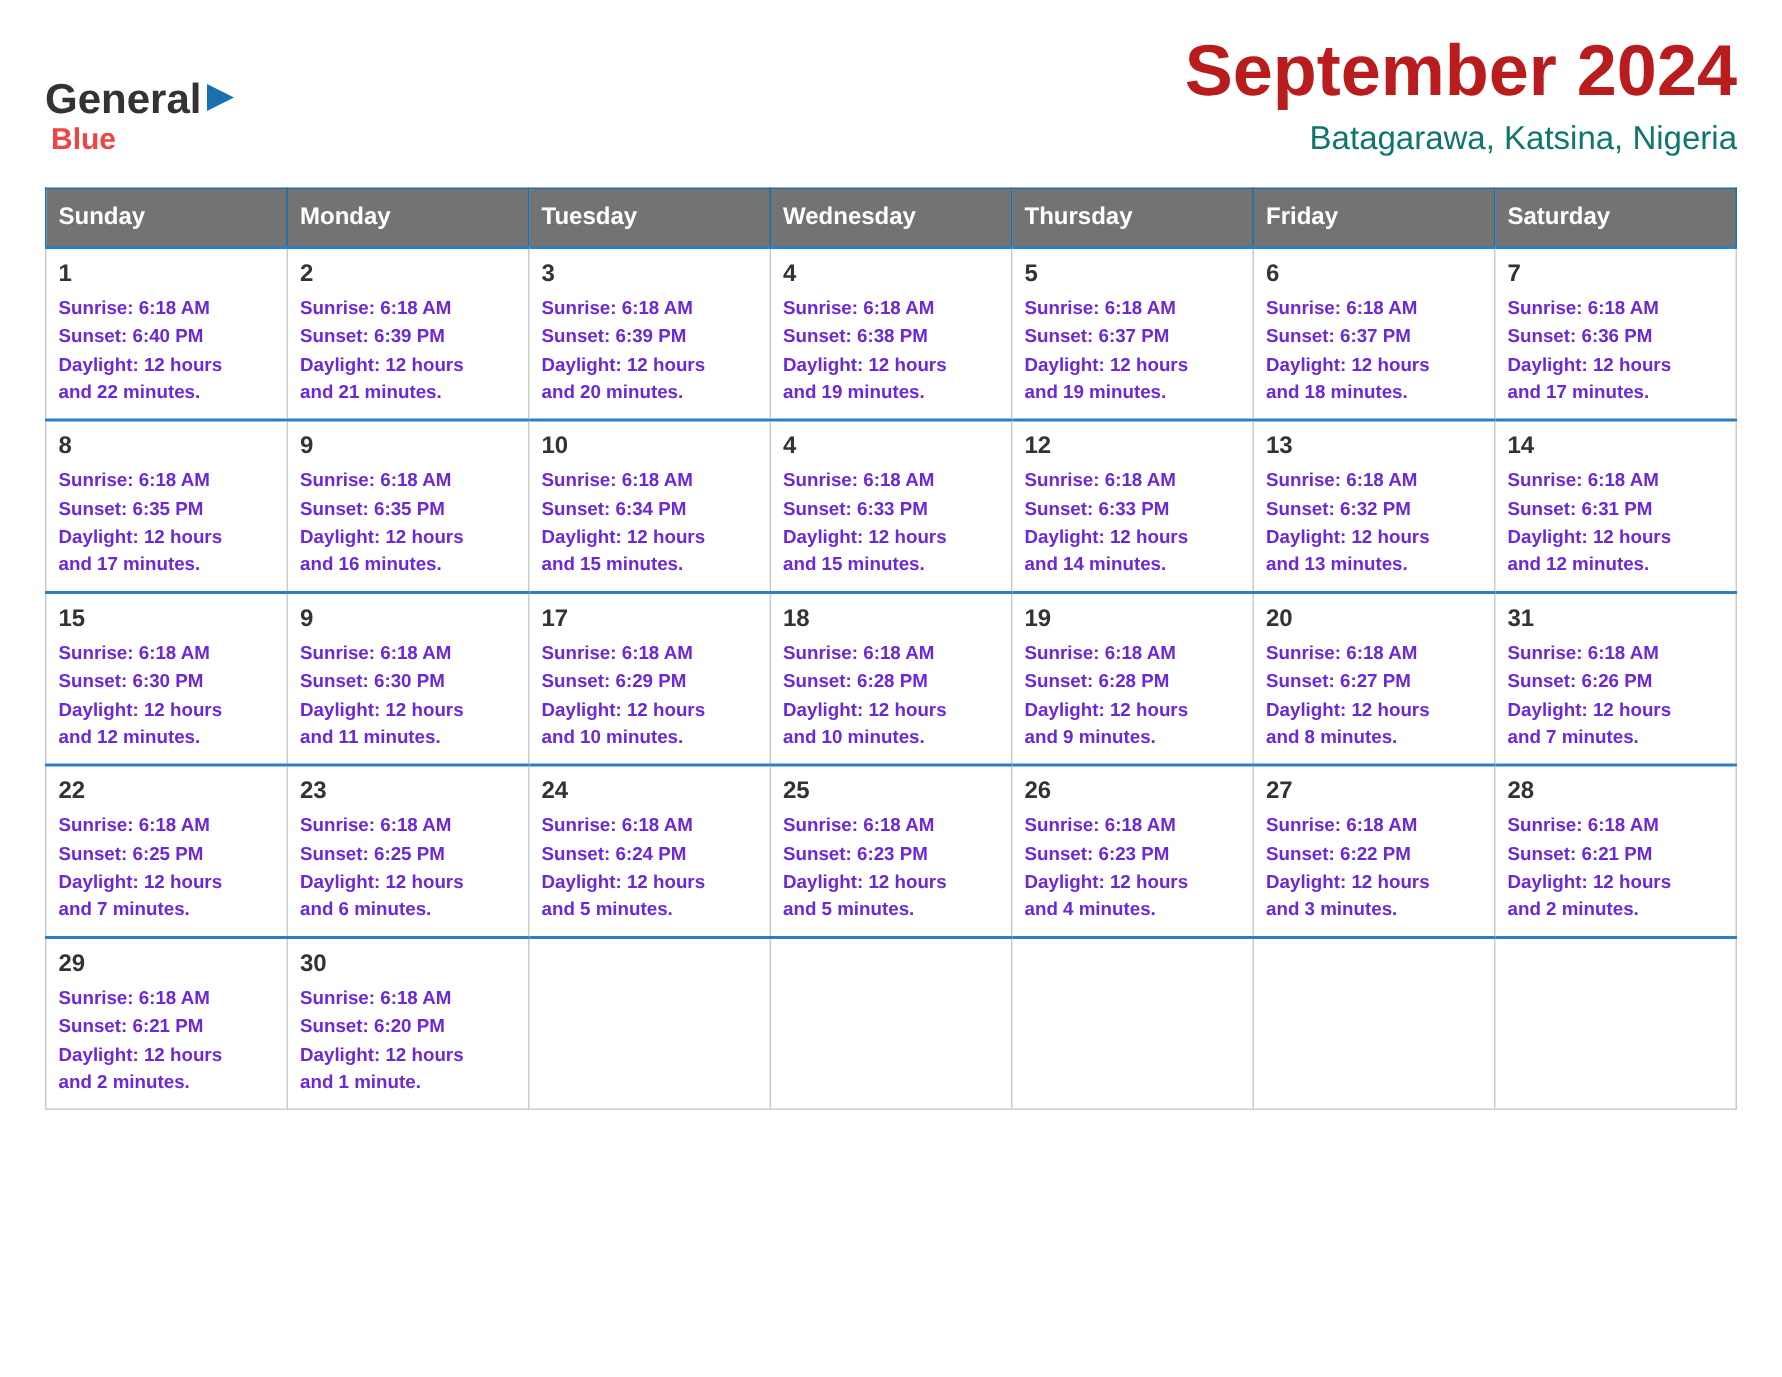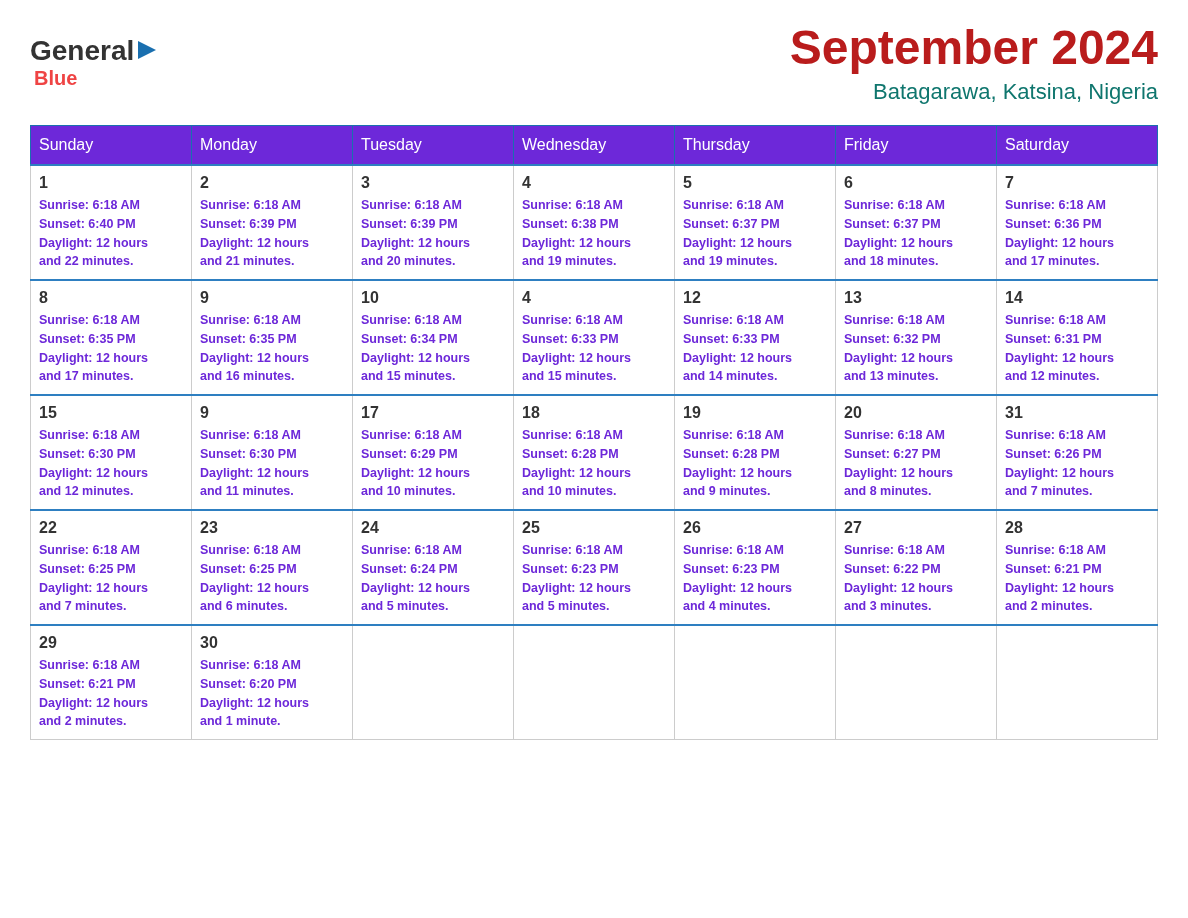--- a/index.html
+++ b/index.html
@@ -6,21 +6,21 @@
     body {
       font-family: Arial, sans-serif;
       background: #fff;
       width: 1188px;
       min-height: 918px;
       padding: 20px 30px;
     }
     .header {
       display: flex;
       justify-content: space-between;
-      align-items: center;
+      align-items: flex-end;
       margin-bottom: 20px;
     }
     .title-block {
       text-align: right;
     }
     .title-block h1 {
       font-size: 48px;
       font-weight: bold;
       color: #b91c1c;
     }
@@ -29,26 +29,26 @@
       font-weight: normal;
       color: #0f766e;
       margin-top: 4px;
     }
     .calendar {
       width: 100%;
       border-collapse: collapse;
       border: 1px solid #ccc;
     }
     .calendar th {
-      background: #6d28d9;
+      background: #737373;
       color: #fff;
       padding: 10px 8px;
       text-align: left;
       font-size: 16px;
-      font-weight: normal;
+      font-weight: bold;
       border: 1px solid #1a6faf;
     }
     .calendar td {
       vertical-align: top;
       padding: 8px;
       border: 1px solid #ccc;
       width: 14.28%;
       font-size: 12.5px;
       color: #333;
       min-height: 100px;

